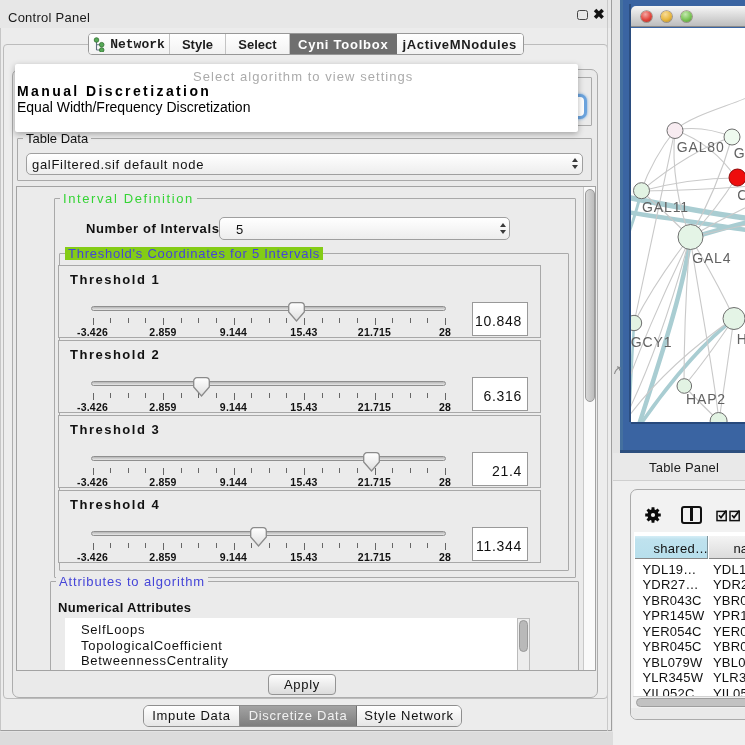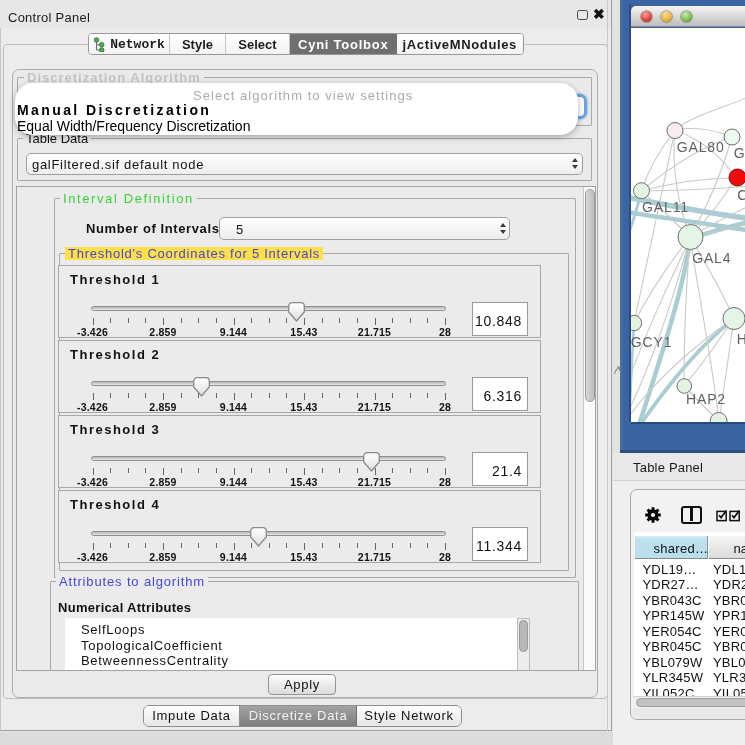--- a/index.html
+++ b/index.html
@@ -38,21 +38,21 @@
 .track { position:absolute; left:32px; width:355px; height:5px; border:1px solid #8f8f8f; border-radius:3px; background:linear-gradient(#b5b5b5,#e8e8e8); }
 .vbox { position:absolute; left:413px; width:56px; height:34px; background:#fff; border:1px solid #999; }
 .vbox span { position:absolute; right:5px; top:10px; font-size:14px; letter-spacing:0.7px; color:#111; }
 .ticklbl { position:absolute; font-size:10.5px; font-weight:600; letter-spacing:0.2px; color:#111; transform:translateX(-50%); }
 
 #numlist { position:absolute; left:48px; top:431px; width:452px; height:54px; background:#fff; padding-top:4px; }
 #numlist div { font-size:13px; letter-spacing:0.7px; color:#111; padding-left:16px; height:15.5px; line-height:15.5px; }
 
 .btn { position:absolute; background:linear-gradient(#fdfdfd,#dcdcdc); border:1px solid #949494; border-radius:4px; font-size:13px; letter-spacing:0.7px; color:#111; text-align:center; }
 
-#popup { left:15px; top:83px; width:563px; height:52px; background:#fff; border-radius:18px; box-shadow:0 2px 6px rgba(0,0,0,0.30); }
+#popup { left:15px; top:64px; width:563px; height:68px; background:#fff; border-radius:2px; box-shadow:0 2px 6px rgba(0,0,0,0.30); }
 
 #bluewin { left:620px; top:0; width:125px; height:453px; background:#3a64a2; }
 #rtitle { position:absolute; left:11px; top:6px; right:0; height:21px; background:linear-gradient(#f6f6f6,#bdbdbd); border-top-left-radius:5px; border-bottom:1px solid #8a8a8a; }
 .tl { position:absolute; top:4.5px; width:11px; height:11px; border-radius:50%; box-shadow:0 0 0 0.8px rgba(90,70,50,0.55); }
 #netview { position:absolute; left:11px; top:28px; width:114px; height:394px; background:#fff; overflow:hidden; }
 #tpstrip { left:613px; top:453px; width:132px; height:28px; background:#e9e9e9; border-bottom:1px solid #cfcfcf; }
 #tablepanel { left:630px; top:489px; width:130px; height:231px; background:#f2f2f2; border:1px solid #ababab; border-radius:7px; overflow:hidden; }
 </style>
 </head>
 <body>
@@ -107,21 +107,21 @@
     </div>
   <div class="txt" style="left:69px; top:35px; font-size:13px; font-weight:bold; letter-spacing:0.6px; color:#111;">Number of Intervals</div>
   <div class="combo" style="left:202px; top:30px; width:291px; height:23px;">
       <span class="ct" style="left:16px;">5</span>
     <div class="spin" style="left:280px; top:5px;">
         <div class="up"></div>
         <div class="dn"></div>
       </div>
   </div>
   <div class="group" style="left:42px; top:66px; width:510px; height:318px;">
-      <span class="gtitle" style="color:#4545d8; background:#fde047; letter-spacing:0.75px;">Threshold's Coordinates for 5 Intervals</span>
+      <span class="gtitle" style="color:#4545d8; background:#84cc16; letter-spacing:0.75px;">Threshold's Coordinates for 5 Intervals</span>
     </div>
 
   <div id="tholder">
       <div class="tbox" style="top:78px;">
     <div class="tlabel">Threshold 1</div>
     <div class="track" style="top:40px;"></div>
     <div style="position:absolute; left:33.5px; top:52px; width:1px; height:7px; background:#666;"></div>
         <div style="position:absolute; left:51.125px; top:52px; width:1px; height:5px; background:#666;"></div>
         <div style="position:absolute; left:68.75px; top:52px; width:1px; height:5px; background:#666;"></div>
         <div style="position:absolute; left:86.375px; top:52px; width:1px; height:5px; background:#666;"></div>
@@ -386,21 +386,21 @@
       </g>
     </svg>
   </div>
 </div>
 
 <div class="abs" style="left:620px; top:450px; width:125px; height:3px; background:#2d4f7e;"></div>
 <svg class="abs" style="left:613px; top:365px;" width="9" height="10" viewBox="0 0 9 10">
     <path d="M 1.5,9 Q 2.5,4 7,2.5 M 7,2.5 l -3,-0.6 M 7,2.5 l -0.6,3" fill="none" stroke="#8a8a8a" stroke-width="1.1"></path>
   </svg>
 <div class="abs" id="tpstrip">
-    <span class="txt" style="left:20px; top:8px; font-size:13px; letter-spacing:0.2px; color:#1a1a1a;">Table Panel</span>
+    <span class="txt" style="left:36px; top:8px; font-size:13px; letter-spacing:0.2px; color:#1a1a1a;">Table Panel</span>
   </div>
 <div class="abs" style="left:613px; top:481px; width:132px; height:264px; background:#efefef;"></div>
 <div class="abs" id="tablepanel">
 
   <svg class="abs" style="left:14px; top:17px;" width="16" height="16" viewBox="0 0 16 16">
       <path d="M 6.58,0.23 L 9.42,0.23 L 9.55,2.62 L 10.71,3.10 L 12.49,1.50 L 14.50,3.51 L 12.90,5.29 L 13.38,6.45 L 15.77,6.58 L 15.77,9.42 L 13.38,9.55 L 12.90,10.71 L 14.50,12.49 L 12.49,14.50 L 10.71,12.90 L 9.55,13.38 L 9.42,15.77 L 6.58,15.77 L 6.45,13.38 L 5.29,12.90 L 3.51,14.50 L 1.50,12.49 L 3.10,10.71 L 2.62,9.55 L 0.23,9.42 L 0.23,6.58 L 2.62,6.45 L 3.10,5.29 L 1.50,3.51 L 3.51,1.50 L 5.29,3.10 L 6.45,2.62 Z" fill="#0a0a0a" fill-rule="evenodd"></path>
       <circle cx="8" cy="8" r="2.1" fill="#f0f0f0"></circle>
     </svg>
   <div class="abs" style="left:50px; top:16px; width:21px; height:18px; border:2.5px solid #111; border-radius:3px;">
       <div style="position:absolute; left:7px; top:0; width:2.5px; height:13px; background:#111;"></div>

